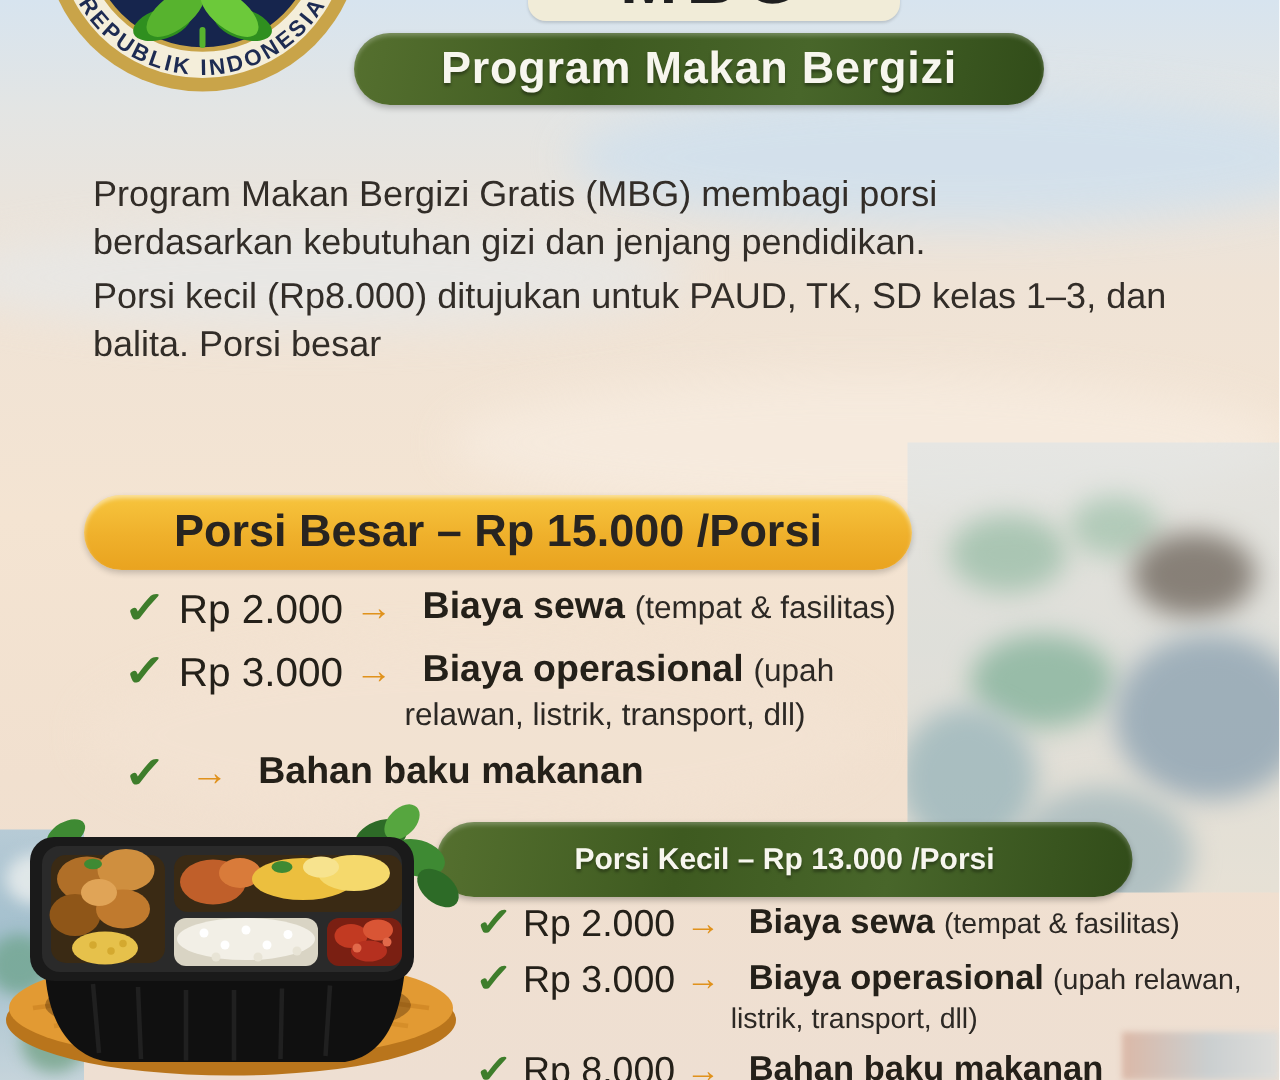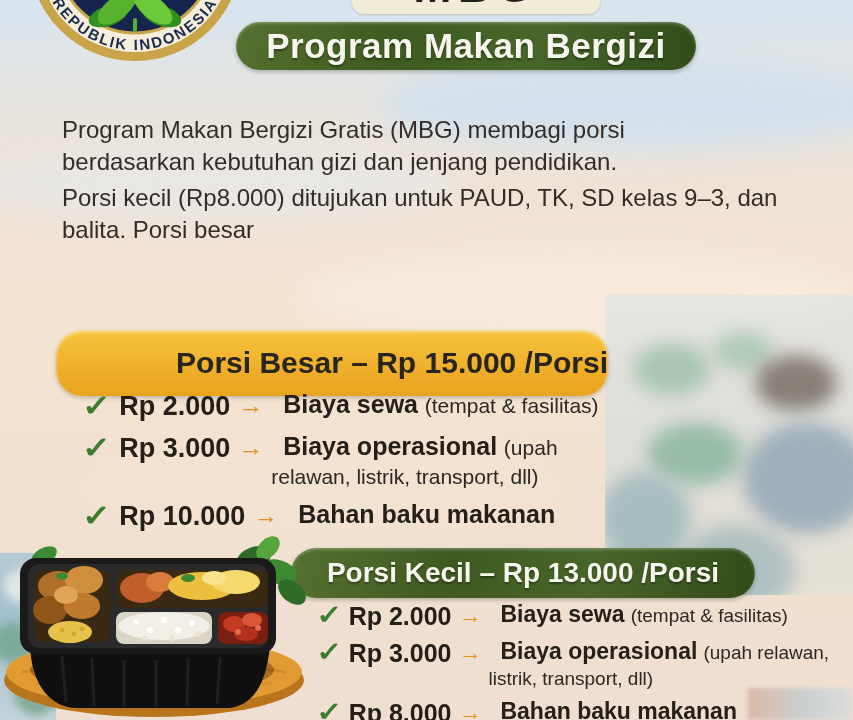--- a/index.html
+++ b/index.html
@@ -45,41 +45,41 @@
   .mbg-box{position:absolute;left:352px;top:-42px;width:248px;height:56px;background:#f1ecd8;
     border-radius:12px;box-shadow:0 1px 2px rgba(0,0,0,.15);display:flex;align-items:center;justify-content:center;}
   .mbg-box span{font-size:46px;font-weight:bold;color:#1f1f1f;letter-spacing:6px;line-height:50px;}
 
   
   .banner{position:absolute;display:flex;align-items:center;justify-content:center;border-radius:26px;}
   .banner-green{background:linear-gradient(100deg,#55702f 0%,#3e5a20 35%,#48662a 65%,#314c19 100%);
     box-shadow:inset 0 2px 3px rgba(255,255,255,.25), 0 2px 4px rgba(0,0,0,.25);}
   .banner-green .bt{color:#f7f6ee;font-weight:bold;text-shadow:0 2px 2px rgba(0,0,0,.35);}
   .banner-program{left:236px;top:22px;width:460px;height:48px;}
-  .banner-program .bt{font-size:35px;letter-spacing:.5px;}
-  .banner-yellow{left:56px;top:330px;width:552px;height:66px;
+  .banner-program .bt{font-size:30px;letter-spacing:.5px;}
+  .banner-yellow{left:56px;top:330px;width:552px;height:50px;
     background:linear-gradient(180deg,#f7c53e 0%,#efb02b 55%,#e9a31f 100%);
-    box-shadow:inset 0 2px 3px rgba(255,255,255,.5), 0 2px 4px rgba(0,0,0,.2);justify-content:flex-end;}
+    box-shadow:inset 0 2px 3px rgba(255,255,255,.5), 0 2px 4px rgba(0,0,0,.2);}
   .banner-yellow .bt{color:#282420;font-weight:bold;font-size:30px;}
   .banner-kecil{left:291px;top:548px;width:464px;height:50px;z-index:2;}
-  .banner-kecil .bt{font-size:28px;}
+  .banner-kecil .bt{font-size:20px;}
 
   
   .p{position:absolute;left:62px;font-size:24px;line-height:1.33;color:#322d28;}
   .p1{top:114px;width:640px;}
   .p2{top:182px;width:735px;}
   .p3{top:250px;width:710px;}
 
   
   .cost-list{position:absolute;display:flex;flex-direction:column;}
   .list-besar{left:84px;top:390px;width:575px;gap:10px;}
   .list-kecil{left:318px;top:601px;width:530px;gap:7px;z-index:2;}
   .cost-row{display:flex;align-items:flex-start;}
   .chk{color:#3e7d2b;font-weight:bold;font-size:30px;line-height:1.05;margin-right:10px;transform:scaleX(1.15);}
-  .amt{font-weight:bold;font-size:27px;color:#242019;white-space:nowrap;line-height:1.2;}
+  .amt{font-weight:normal;font-size:27px;color:#242019;white-space:nowrap;line-height:1.2;}
   .arr{color:#e0921c;font-weight:bold;font-size:25px;margin:0 8px;line-height:1.25;}
   .desc{font-size:24px;line-height:1.18;color:#2c2824;max-width:362px;}
   .lbl{font-weight:bold;font-size:25px;color:#242019;margin-left:12px;}
   .nt{font-size:21px;}
   .list-kecil .chk{font-size:27px;margin-right:8px;}
   .list-kecil .amt{font-size:25px;}
   .list-kecil .arr{font-size:23px;margin:0 7px;}
   .list-kecil .desc{font-size:22px;max-width:352px;}
   .list-kecil .lbl{font-size:23px;}
   .list-kecil .nt{font-size:19px;}
@@ -134,42 +134,41 @@
 
   <div class="mbg-box">
     <span>MBG</span>
   </div>
 
   <div class="banner banner-green banner-program">
     <span class="bt">Program Makan Bergizi</span>
   </div>
 
   <div class="p p1">Program Makan Bergizi Gratis (MBG) membagi porsi berdasarkan kebutuhan gizi dan jenjang pendidikan.</div>
-  <div class="p p2">Porsi kecil (Rp8.000) ditujukan untuk PAUD, TK, SD kelas 9–3, dan balita. Porsi besar</div>
+  <div class="p p2">Porsi kecil (Rp8.000) ditujukan untuk PAUD, TK, SD kelas 1–3, dan balita. Porsi besar</div>
 
   <div class="banner banner-yellow">
     <span class="bt">Porsi Besar – Rp 15.000 /Porsi</span>
   </div>
 
   <div class="cost-list list-besar">
     <div class="cost-row">
       <span class="chk">✓</span>
       <span class="amt">Rp 2.000</span>
       <span class="arr">→</span>
       <span class="desc"><span class="lbl">Biaya sewa</span> <span class="nt">(tempat &amp; fasilitas)</span></span>
     </div>
     <div class="cost-row">
       <span class="chk">✓</span>
       <span class="amt">Rp 3.000</span>
       <span class="arr">→</span>
       <span class="desc"><span class="lbl">Biaya operasional</span> <span class="nt">(upah relawan, listrik, transport, dll)</span></span>
     </div>
     <div class="cost-row">
       <span class="chk">✓</span>
-      <span class="amt">Rp 10.000</span>
       <span class="arr">→</span>
       <span class="desc"><span class="lbl">Bahan baku makanan</span> <span class="nt"></span></span>
     </div>
   </div>
 
   <div class="banner banner-green banner-kecil">
     <span class="bt">Porsi Kecil – Rp 13.000 /Porsi</span>
   </div>
 
   <div class="cost-list list-kecil">

